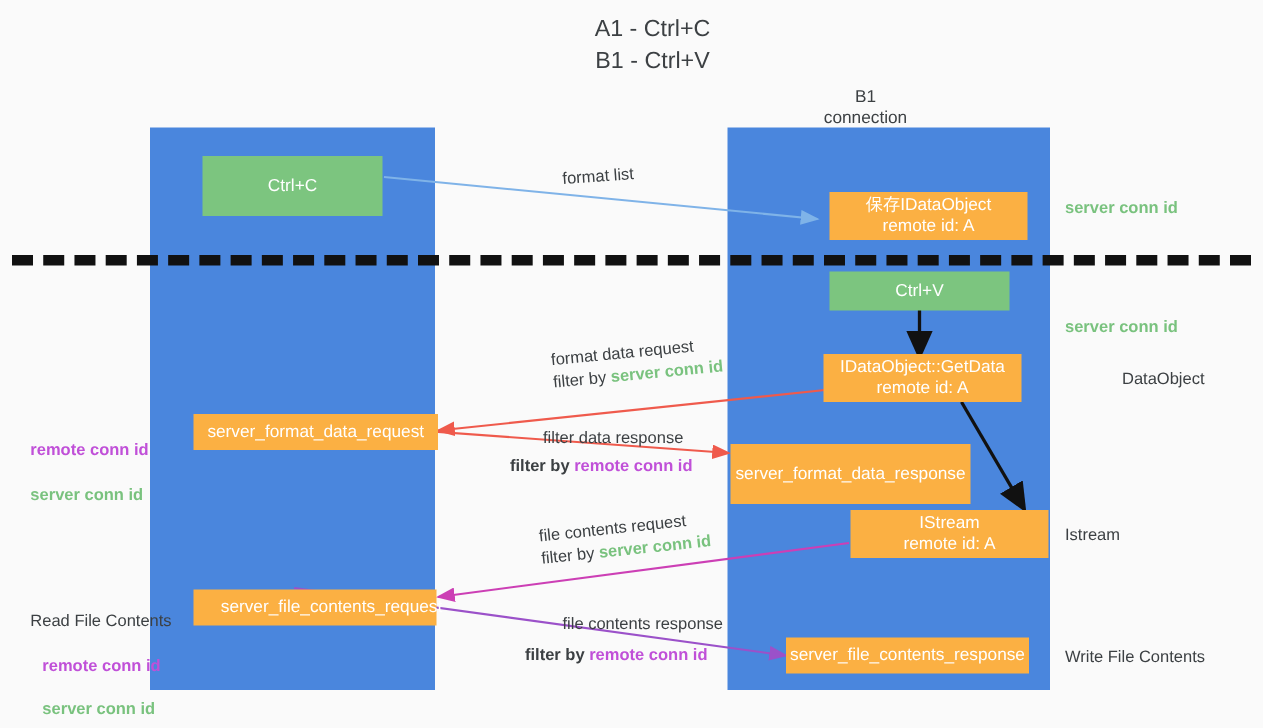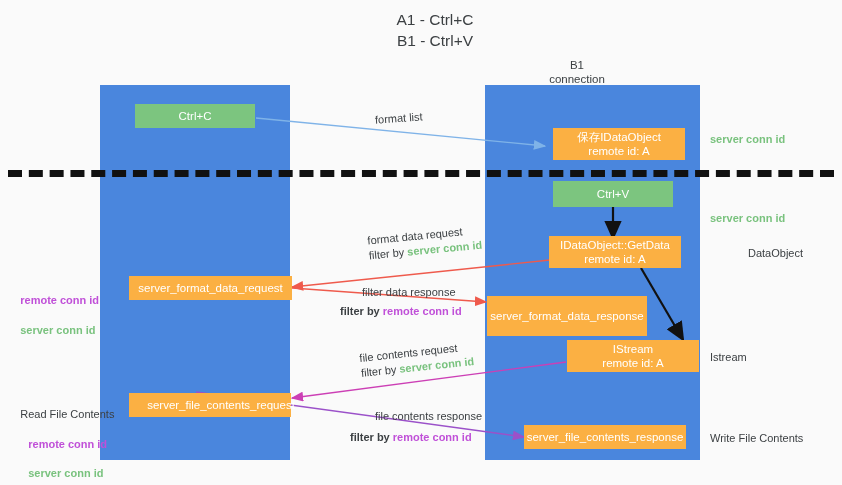--- a/index.html
+++ b/index.html
@@ -104,21 +104,21 @@
 
     <path d="M196,281 L486,302" stroke="#ef5a4c" stroke-width="1.4" fill="none" marker-end="url(#ah-red)"></path>
 
     <path d="M566,362 L292,398" stroke="#cc3fb5" stroke-width="1.4" fill="none" marker-end="url(#ah-mag)"></path>
 
     <path d="M196,392 L524,437" stroke="#9b51c9" stroke-width="1.4" fill="none" marker-end="url(#ah-pur)"></path>
   </svg>
 
   <div class="divider"></div>
 
-  <div class="node green" style="left:135px;top:104px;width:120px;height:24px;">Ctrl+C</div>
+  <div class="node green" style="left:135px;top:104px;width:120px;height:40px;">Ctrl+C</div>
 
   <div class="node orange" style="left:553px;top:128px;width:132px;height:32px;">
     <span><span>保存IDataObject</span><br><span>remote id: A</span></span>
   </div>
 
   <div class="node green" style="left:553px;top:181px;width:120px;height:26px;">Ctrl+V</div>
 
   <div class="node orange" style="left:549px;top:236px;width:132px;height:32px;">
     <span><span>IDataObject::GetData</span><br><span>remote id: A</span></span>
   </div>

